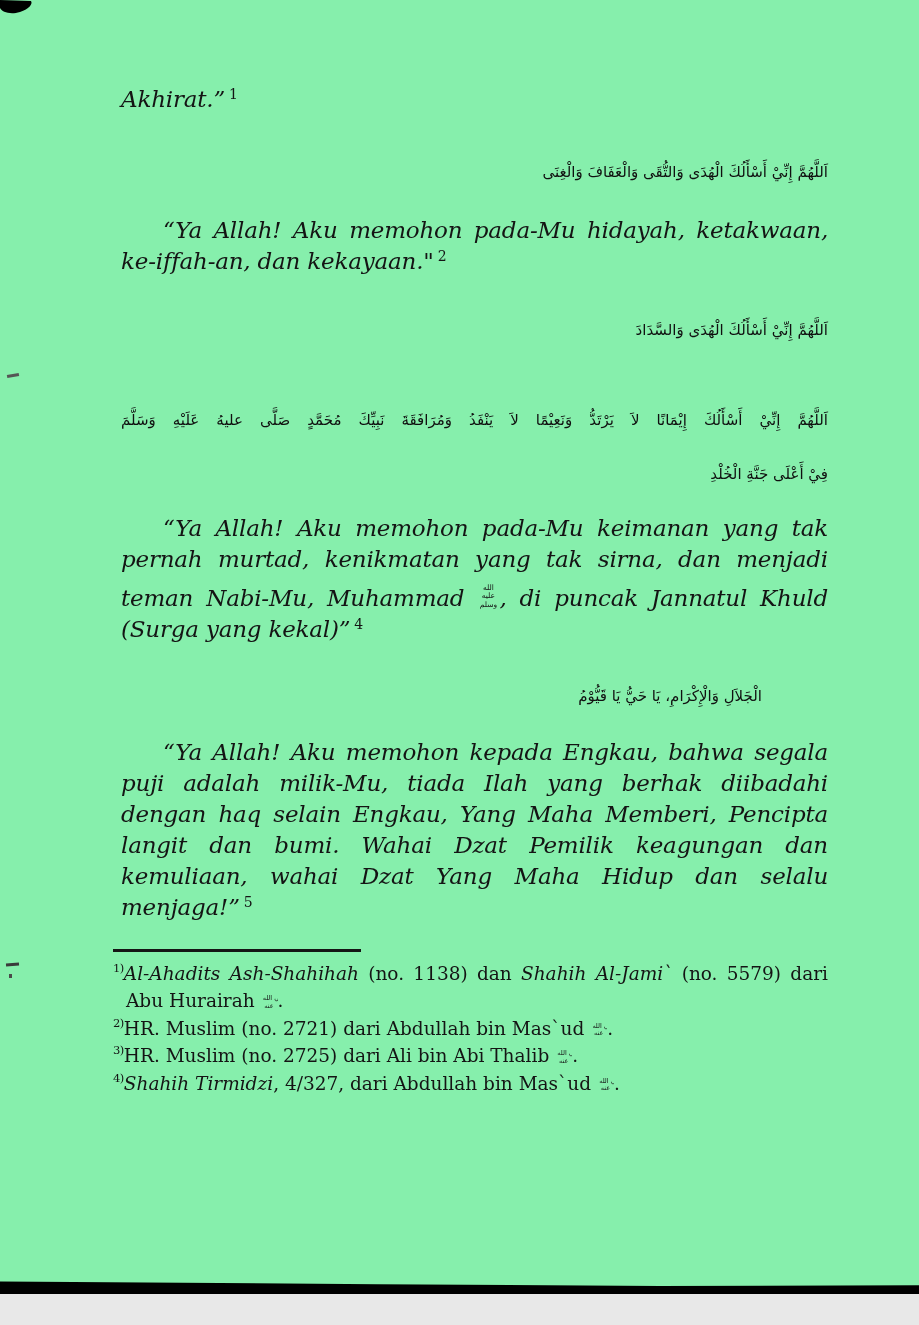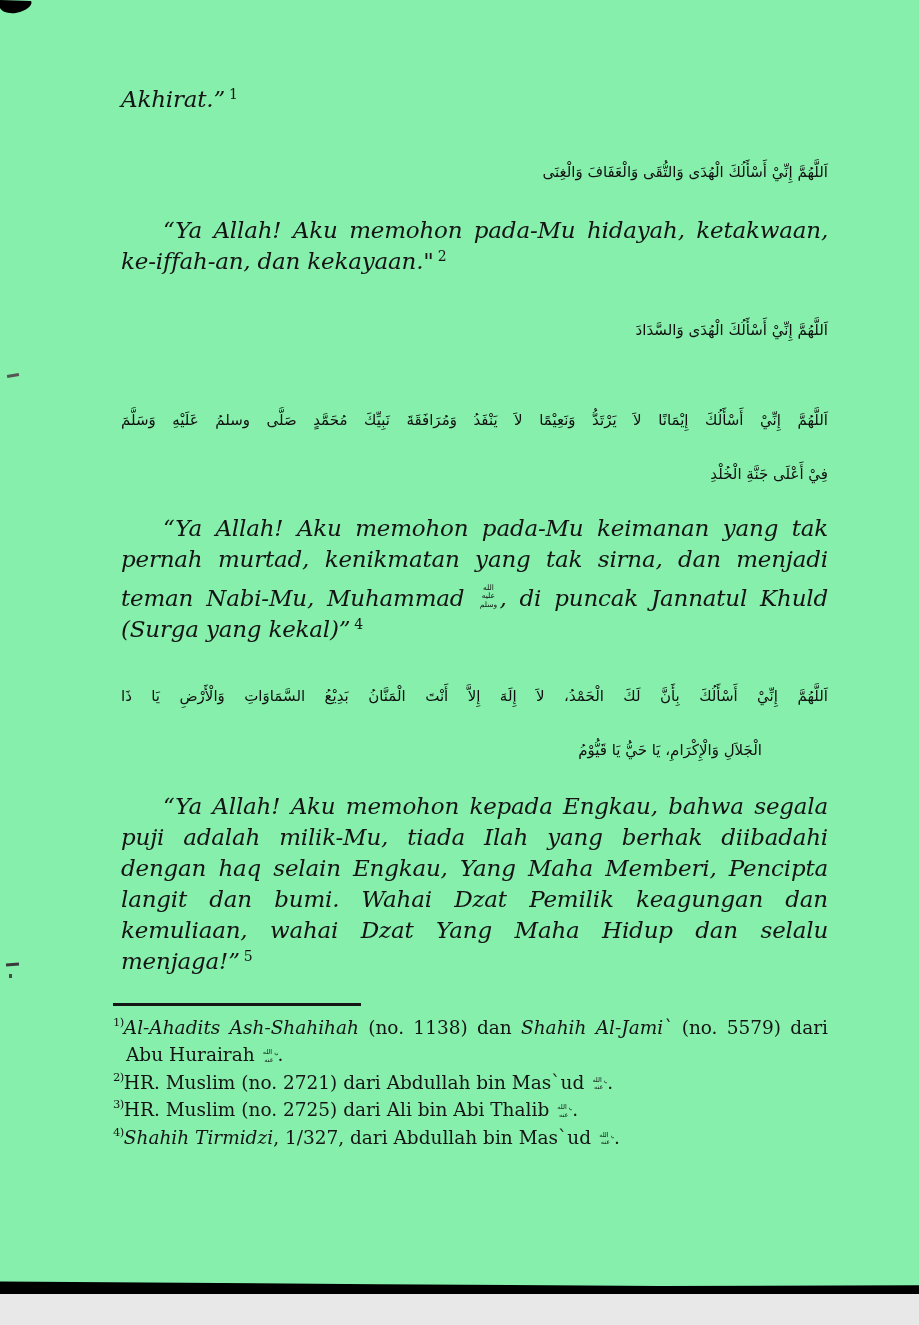--- a/index.html
+++ b/index.html
@@ -121,38 +121,37 @@
     <div class="arabic mt-a1">
       <div class="ar-line ar-right">اَللَّهُمَّ إِنِّيْ أَسْأَلُكَ الْهُدَى وَالتُّقَى وَالْعَفَافَ وَالْغِنَى</div>
     </div>
     <p class="trans mt-p1"><span>“Ya Allah! Aku memohon pada-Mu hidayah, ketakwaan, ke-iffah-an, dan kekayaan."</span><sup class="fnref">2</sup></p>
 
     <div class="arabic mt-a2">
       <div class="ar-line ar-right">اَللَّهُمَّ إِنِّيْ أَسْأَلُكَ الْهُدَى وَالسَّدَادَ</div>
     </div>
 
     <div class="arabic mt-a3">
-      <div class="ar-line ar-fill">اَللَّهُمَّ إِنِّيْ أَسْأَلُكَ إِيْمَانًا لاَ يَرْتَدُّ وَنَعِيْمًا لاَ يَنْفَدُ وَمُرَافَقَةَ نَبِيِّكَ مُحَمَّدٍ صَلَّى وسلمُ عَلَيْهِ وَسَلَّمَ</div>
+      <div class="ar-line ar-fill">اَللَّهُمَّ إِنِّيْ أَسْأَلُكَ إِيْمَانًا لاَ يَرْتَدُّ وَنَعِيْمًا لاَ يَنْفَدُ وَمُرَافَقَةَ نَبِيِّكَ مُحَمَّدٍ صَلَّى عليهُ عَلَيْهِ وَسَلَّمَ</div>
       <div class="ar-line ar-tail">فِيْ أَعْلَى جَنَّةِ الْخُلْدِ</div>
     </div>
     <p class="trans mt-p3"><span>“Ya Allah! Aku memohon pada-Mu keimanan yang tak pernah murtad, kenikmatan yang tak sirna, dan menjadi teman Nabi-Mu, Muhammad </span><span class="saw">صلى الله عليه وسلم</span><span>, di puncak Jannatul Khuld (Surga yang kekal)”</span><sup class="fnref">4</sup></p>
 
     <div class="arabic mt-a4">
-      <div class="ar-line ar-fill">اَللَّهُمَّ إِنِّيْ أَسْأَلُكَ بِأَنَّ لَكَ الْحَمْدُ، لاَ إِلَهَ إِلاَّ أَنْتَ الْمَنَّانُ بَدِيْعُ السَّمَاوَاتِ وَالْأَرْضِ يَا ذَا</div>
       <div class="ar-line ar-tail inset">الْجَلاَلِ وَالْإِكْرَامِ، يَا حَيُّ يَا قَيُّوْمُ</div>
     </div>
     <p class="trans mt-p4"><span>“Ya Allah! Aku memohon kepada Engkau, bahwa segala puji adalah milik-Mu, tiada Ilah yang berhak diibadahi dengan haq selain Engkau, Yang Maha Memberi, Pencipta langit dan bumi. Wahai Dzat Pemilik keagungan dan kemuliaan, wahai Dzat Yang Maha Hidup dan selalu menjaga!”</span><sup class="fnref">5</sup></p>
 
     <div>
       <div class="fn-rule"></div>
 
       <p class="fn"><sup class="fnm">1)</sup><i>Al-Ahadits Ash-Shahihah</i><span> (no. 1138) dan </span><i>Shahih Al-Jami`</i><span> (no. 5579) dari Abu Hurairah </span><span class="rah">رضي الله عنه</span><span>.</span></p>
 
       <p class="fn"><sup class="fnm">2)</sup><span>HR. Muslim (no. 2721) dari Abdullah bin Mas`ud </span><span class="rah">رضي الله عنه</span><span>.</span></p>
 
       <p class="fn"><sup class="fnm">3)</sup><span>HR. Muslim (no. 2725) dari Ali bin Abi Thalib </span><span class="rah">رضي الله عنه</span><span>.</span></p>
 
-      <p class="fn"><sup class="fnm">4)</sup><i>Shahih Tirmidzi</i><span>, 1/327, dari Abdullah bin Mas`ud </span><span class="rah">رضي الله عنه</span><span>.</span></p>
+      <p class="fn"><sup class="fnm">4)</sup><i>Shahih Tirmidzi</i><span>, 4/327, dari Abdullah bin Mas`ud </span><span class="rah">رضي الله عنه</span><span>.</span></p>
 
     </div>
 
   </div>
 </div>
 
 </body></html>

